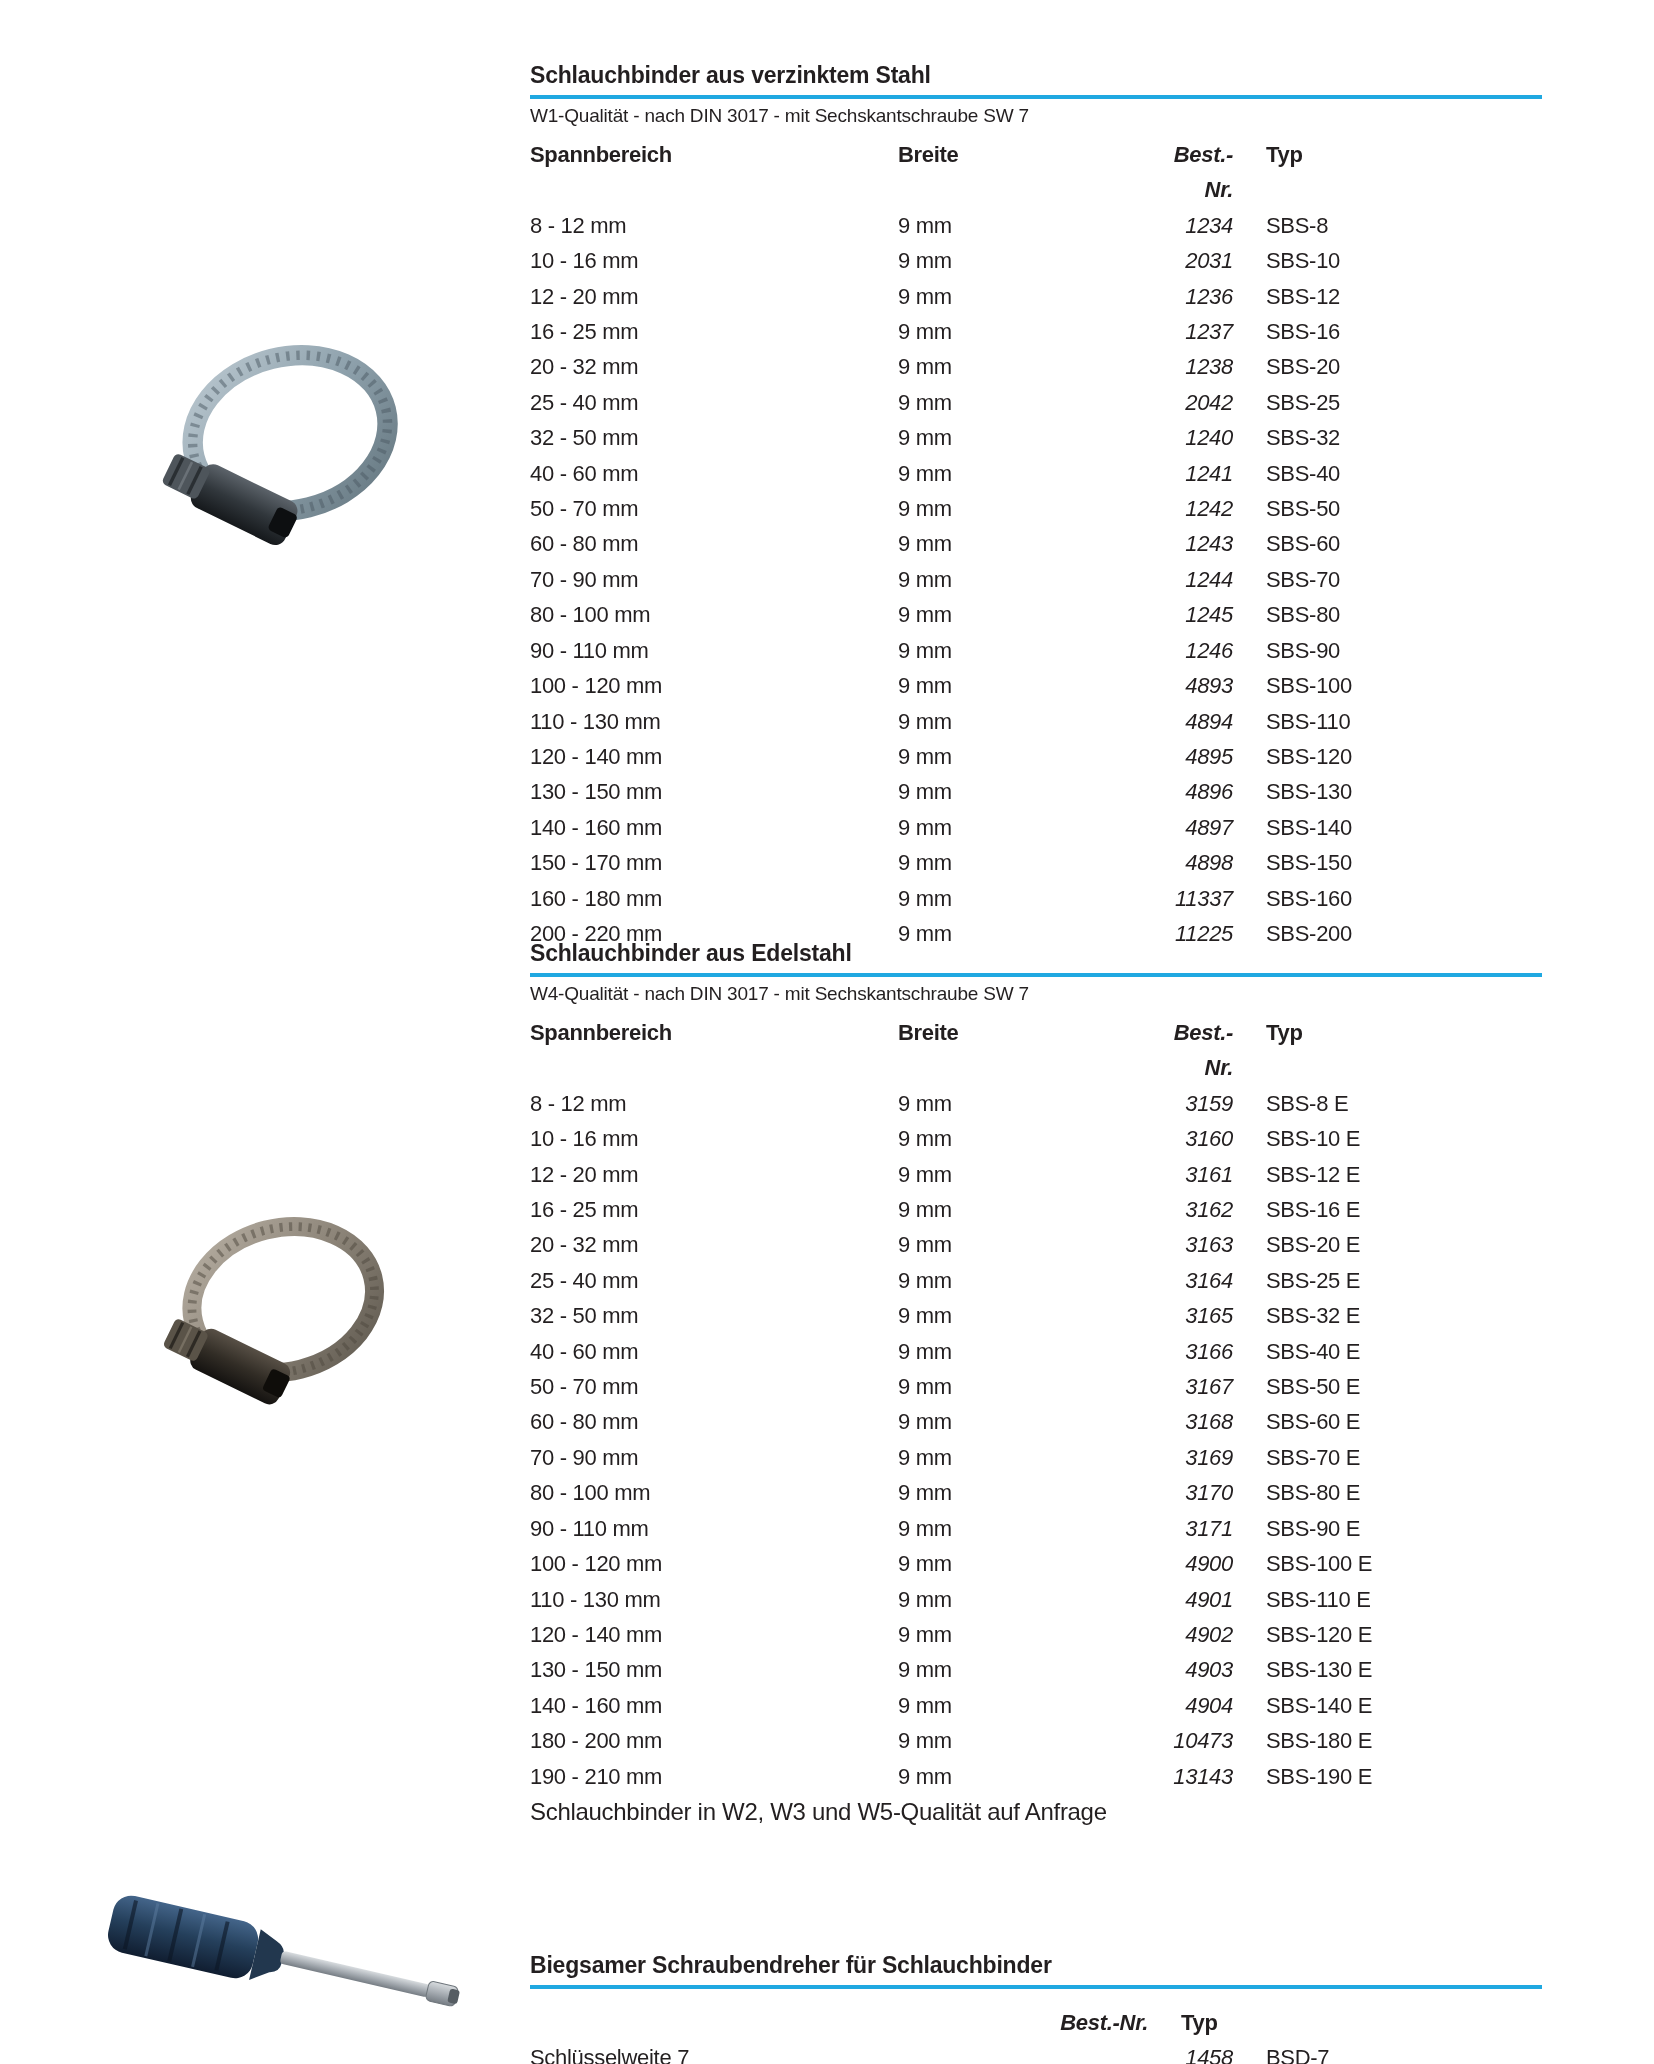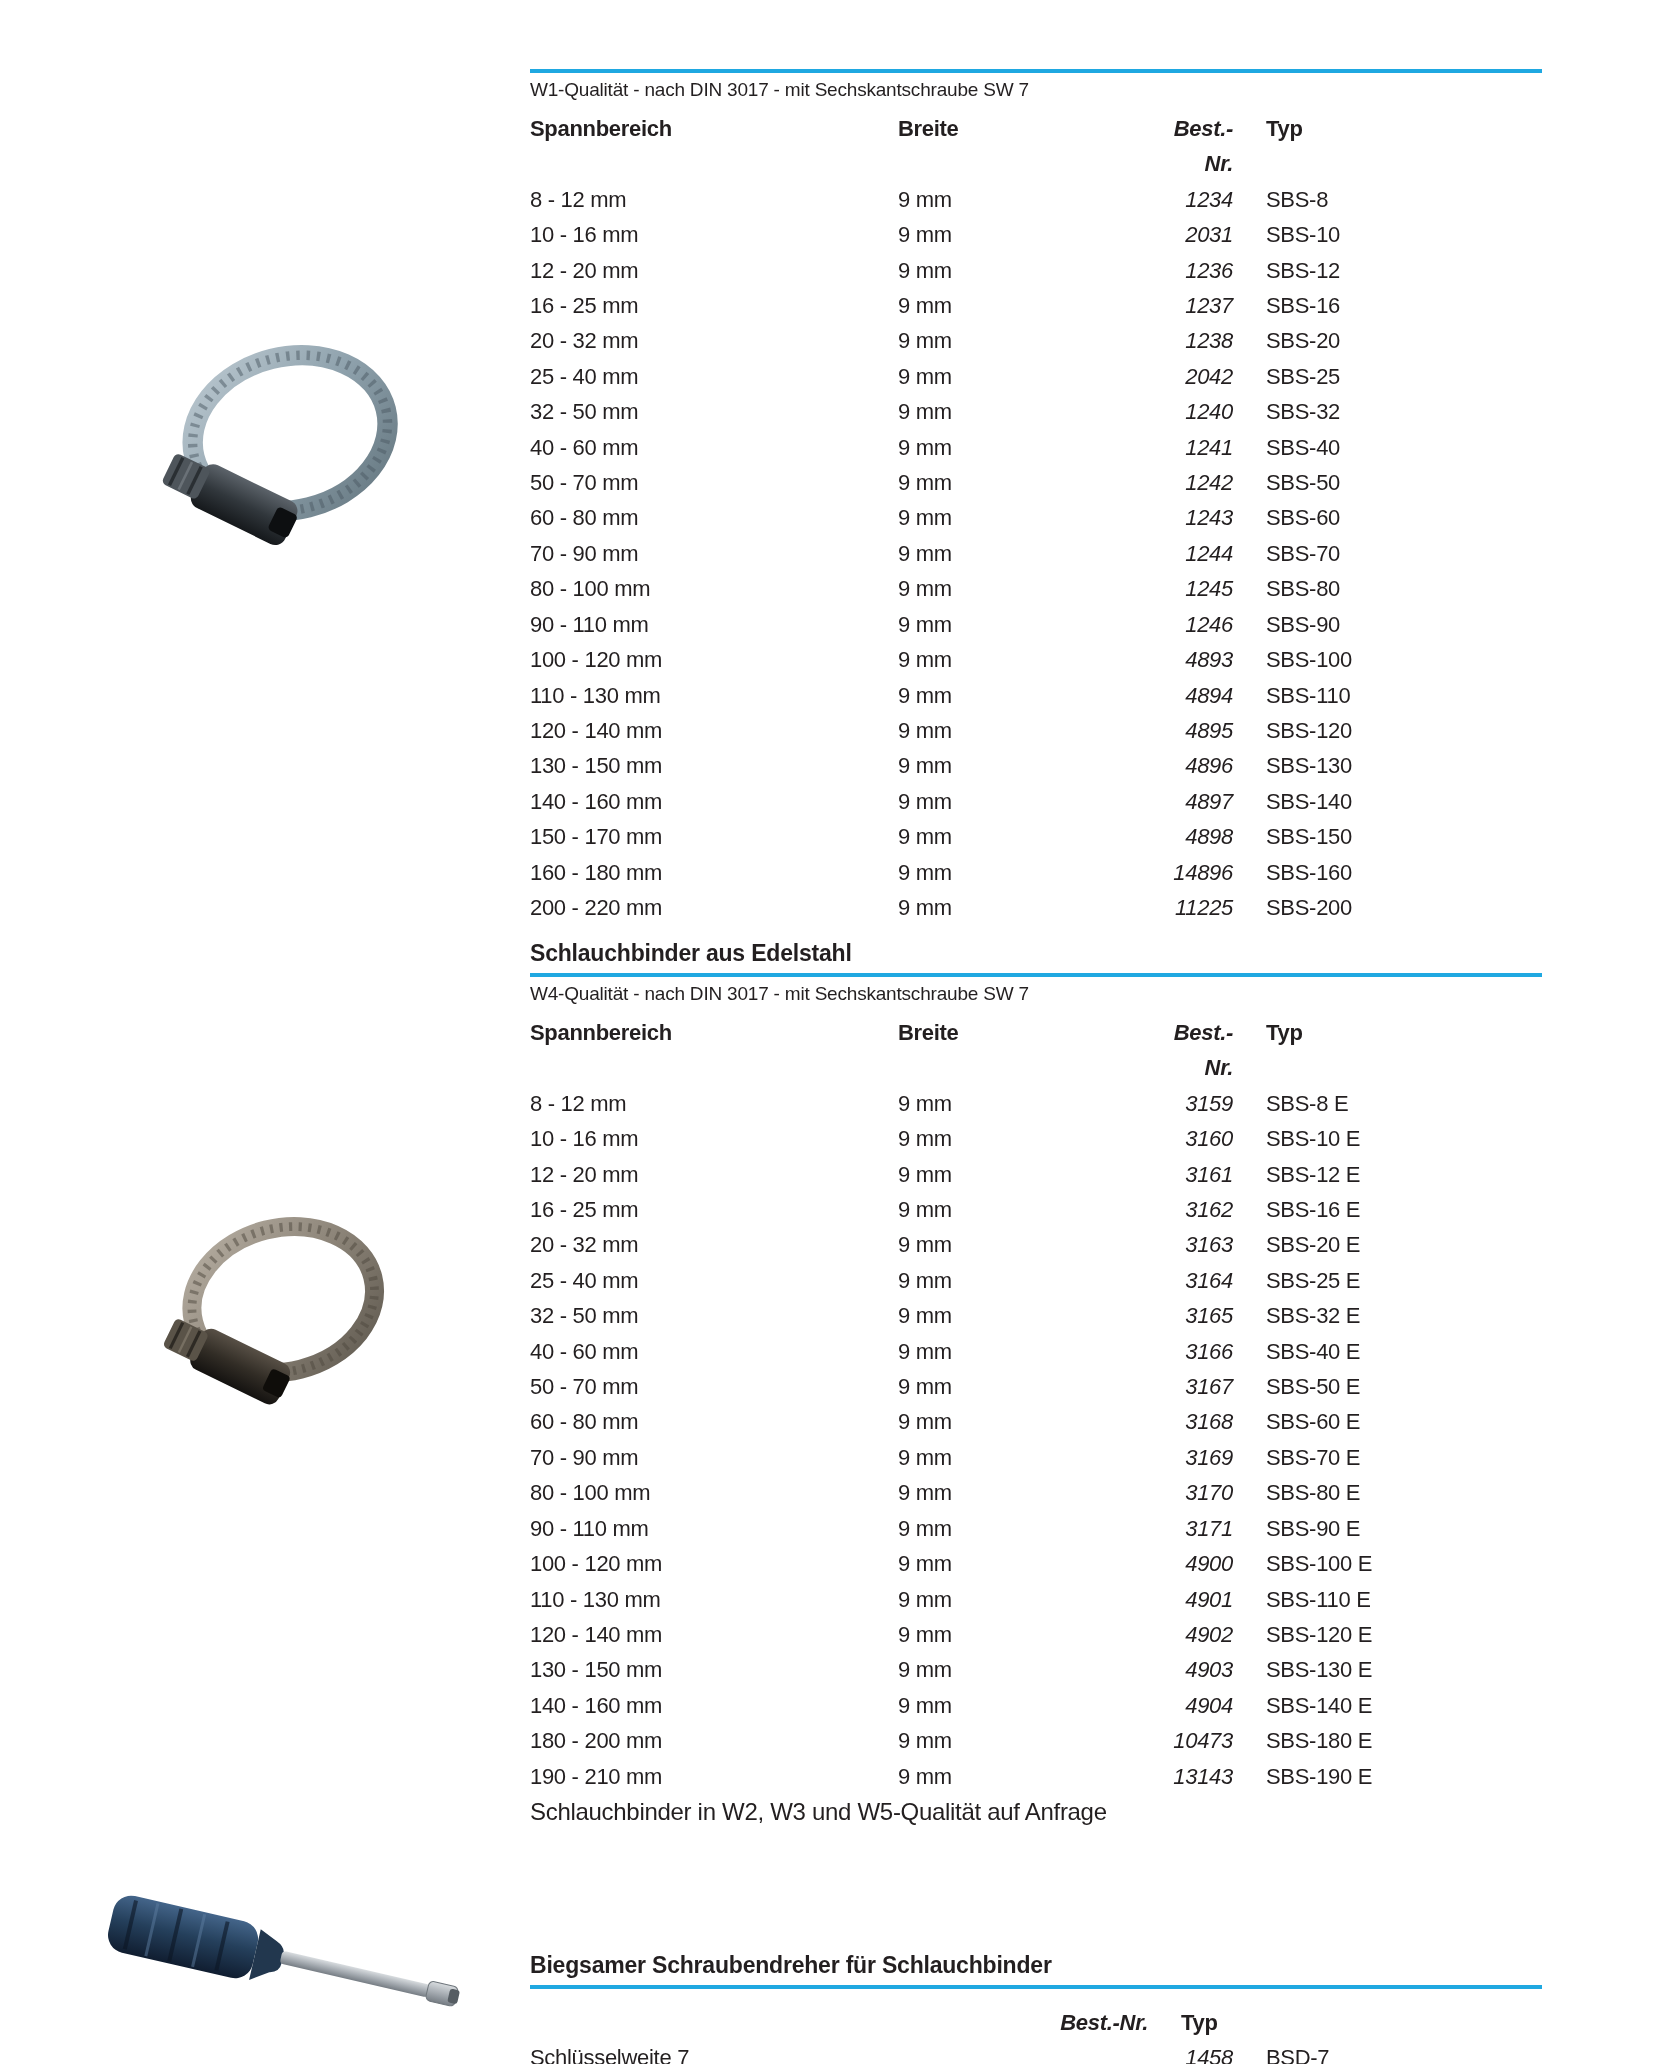--- a/index.html
+++ b/index.html
@@ -107,20 +107,21 @@
         <line x1="124" y1="12" x2="124" y2="62" stroke="#0c1624" stroke-width="4" opacity="0.6"></line>
         <path d="M158 12 L176 20 Q186 24 186 32 L186 40 Q186 50 176 52 L158 64 Z" fill="#22374e"></path>
         <rect x="184" y="28" width="152" height="13" rx="4" fill="url(#sgrad)"></rect>
         <rect x="334" y="24" width="30" height="20" rx="5" fill="url(#sgrad)" stroke="#6f767c" stroke-width="1"></rect>
         <rect x="356" y="27" width="10" height="14" rx="3" fill="#565d63"></rect>
       </g>
     </svg>
   </div>
 
   <section class="sec s1 g4" style="top:62px;">
+    <h2 class="sec-title">Schlauchbinder aus verzinktem Stahl</h2>
     <div class="rule" style="background: rgb(31, 168, 225);"></div>
     <div class="sub">W1-Qualität - nach DIN 3017 - mit Sechskantschraube SW 7</div>
     <div class="thead g4">
       <div class="c0">Spannbereich</div>
       <div class="c1">Breite</div>
       <div class="c2">Best.-Nr.</div>
       <div class="c3">Typ</div>
     </div>
     <div class="rows">
         <div class="trow">
@@ -233,21 +234,21 @@
         </div>
         <div class="trow">
           <div class="c0">150 - 170 mm</div>
           <div class="c1">9 mm</div>
           <div class="c2">4898</div>
           <div class="c3">SBS-150</div>
         </div>
         <div class="trow">
           <div class="c0">160 - 180 mm</div>
           <div class="c1">9 mm</div>
-          <div class="c2">14896</div>
+          <div class="c2">11337</div>
           <div class="c3">SBS-160</div>
         </div>
         <div class="trow">
           <div class="c0">200 - 220 mm</div>
           <div class="c1">9 mm</div>
           <div class="c2">11225</div>
           <div class="c3">SBS-200</div>
         </div>
       </div>
   </section>

